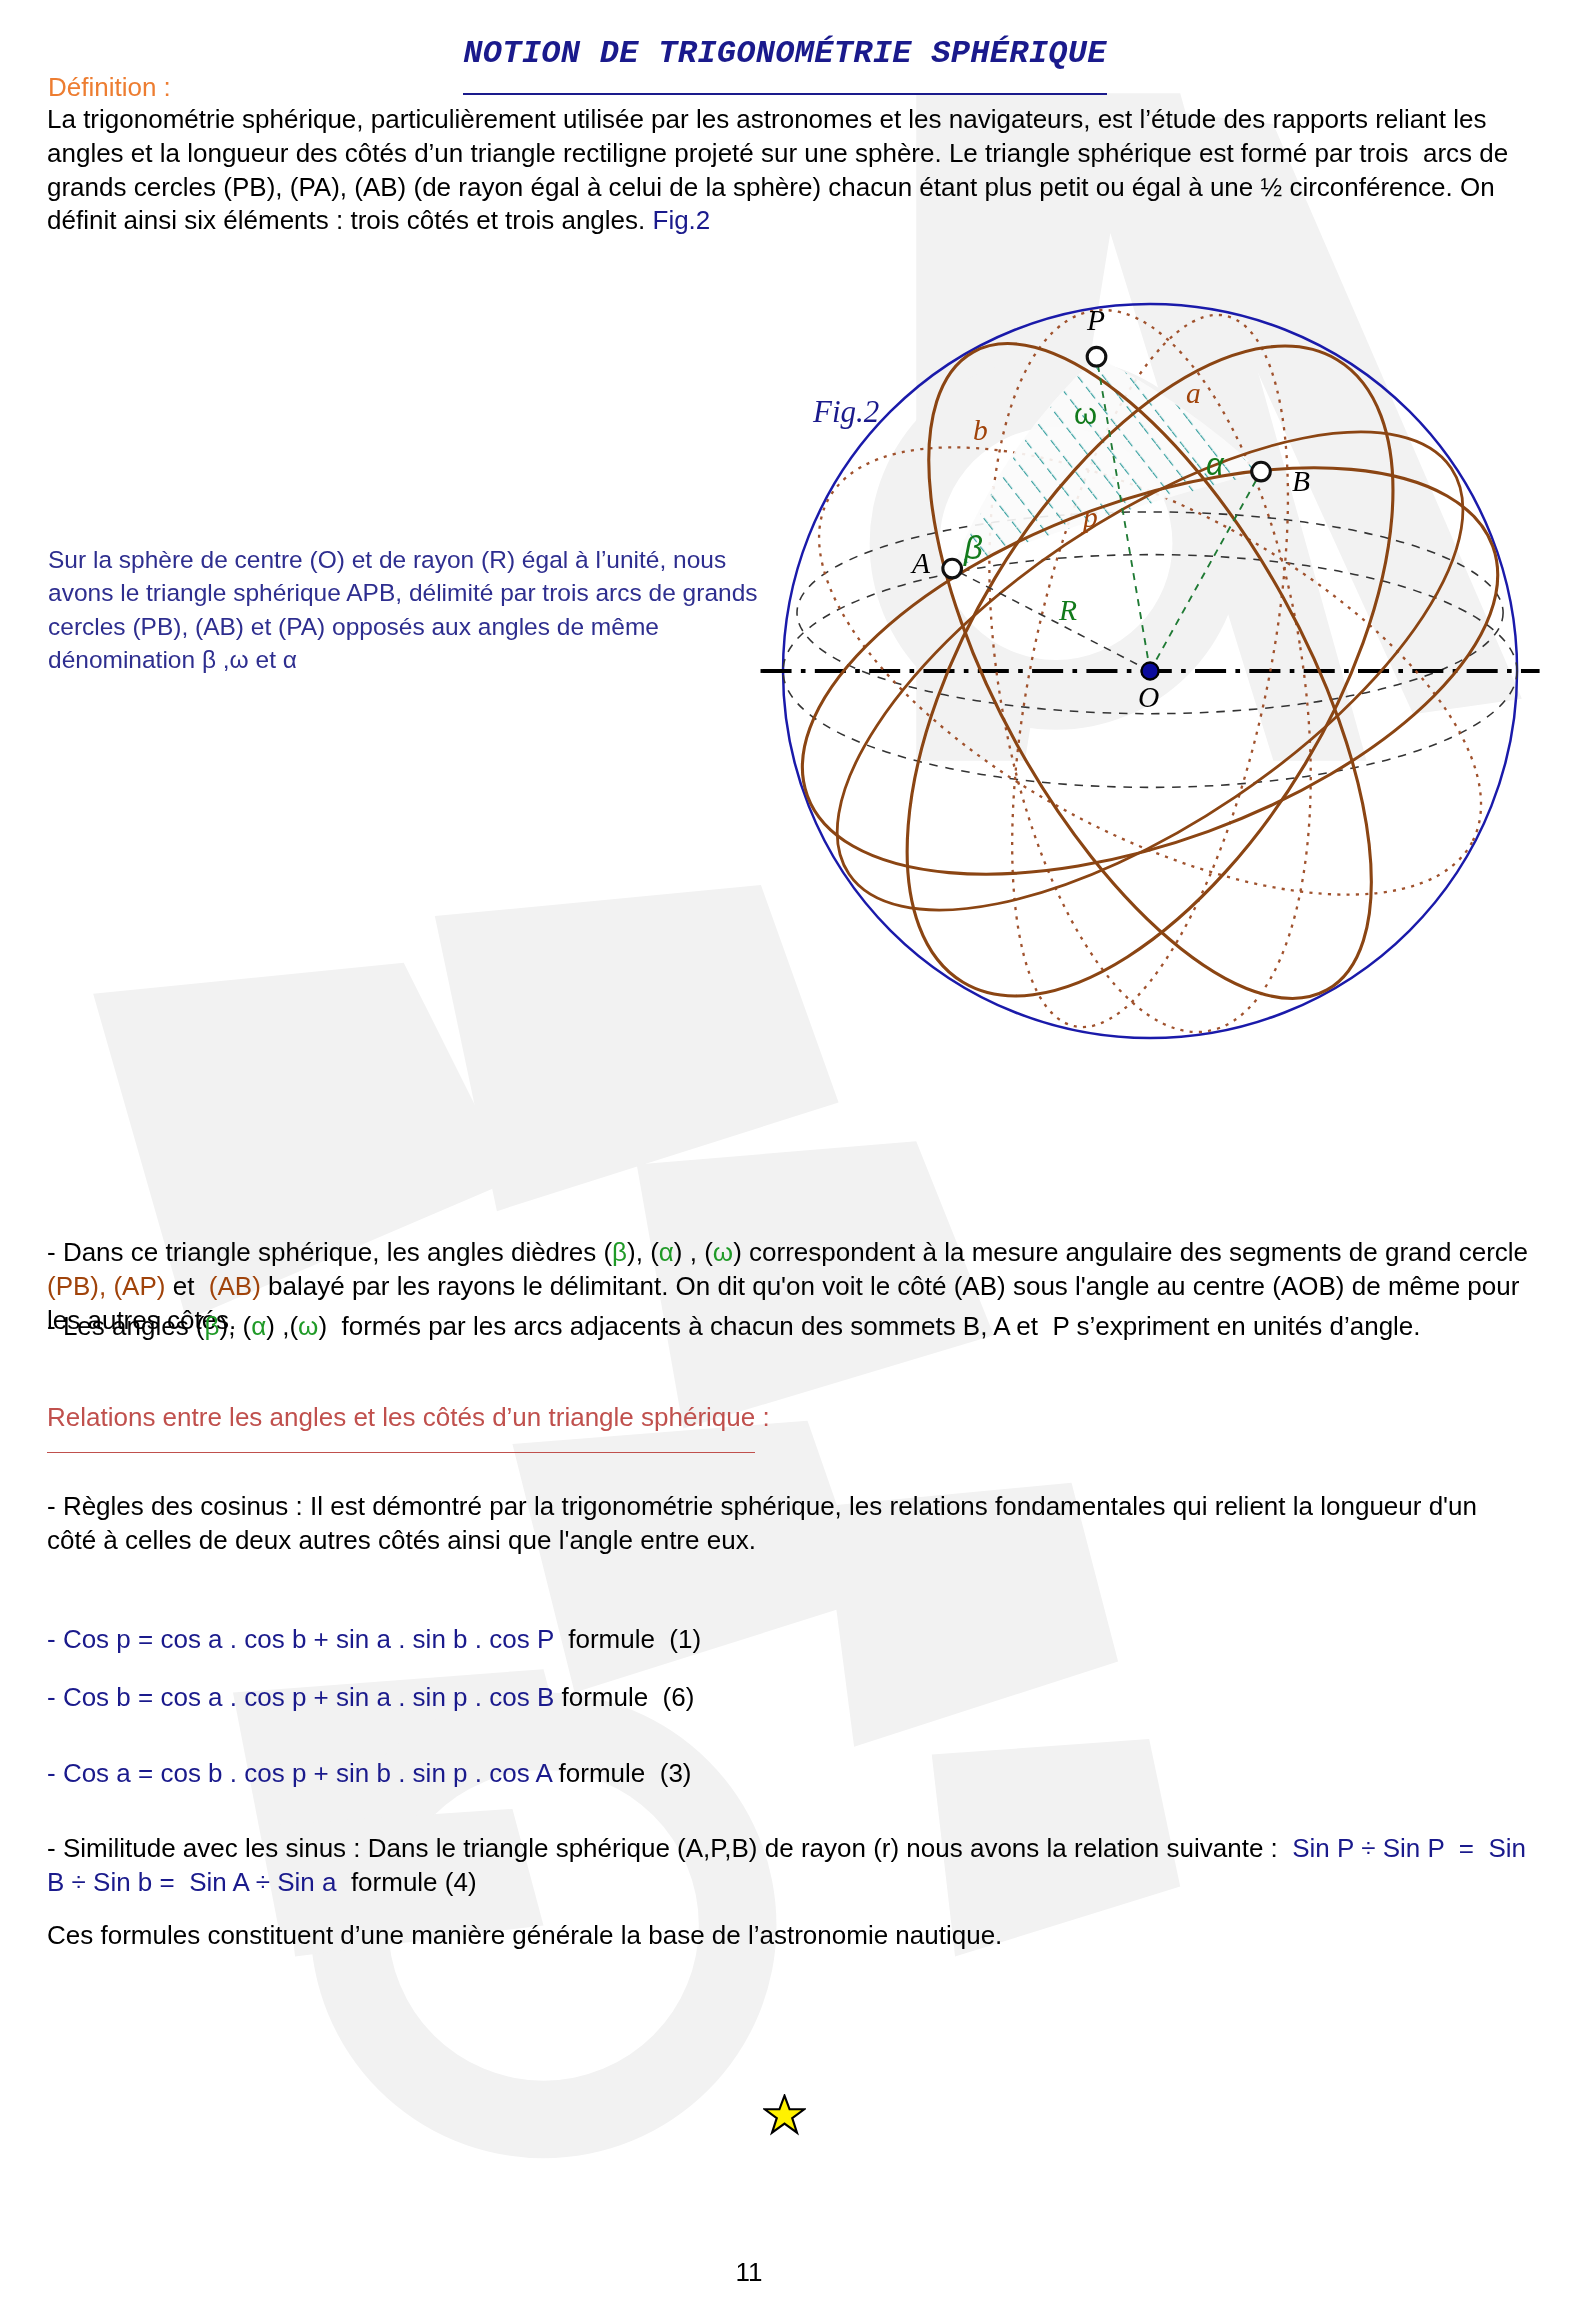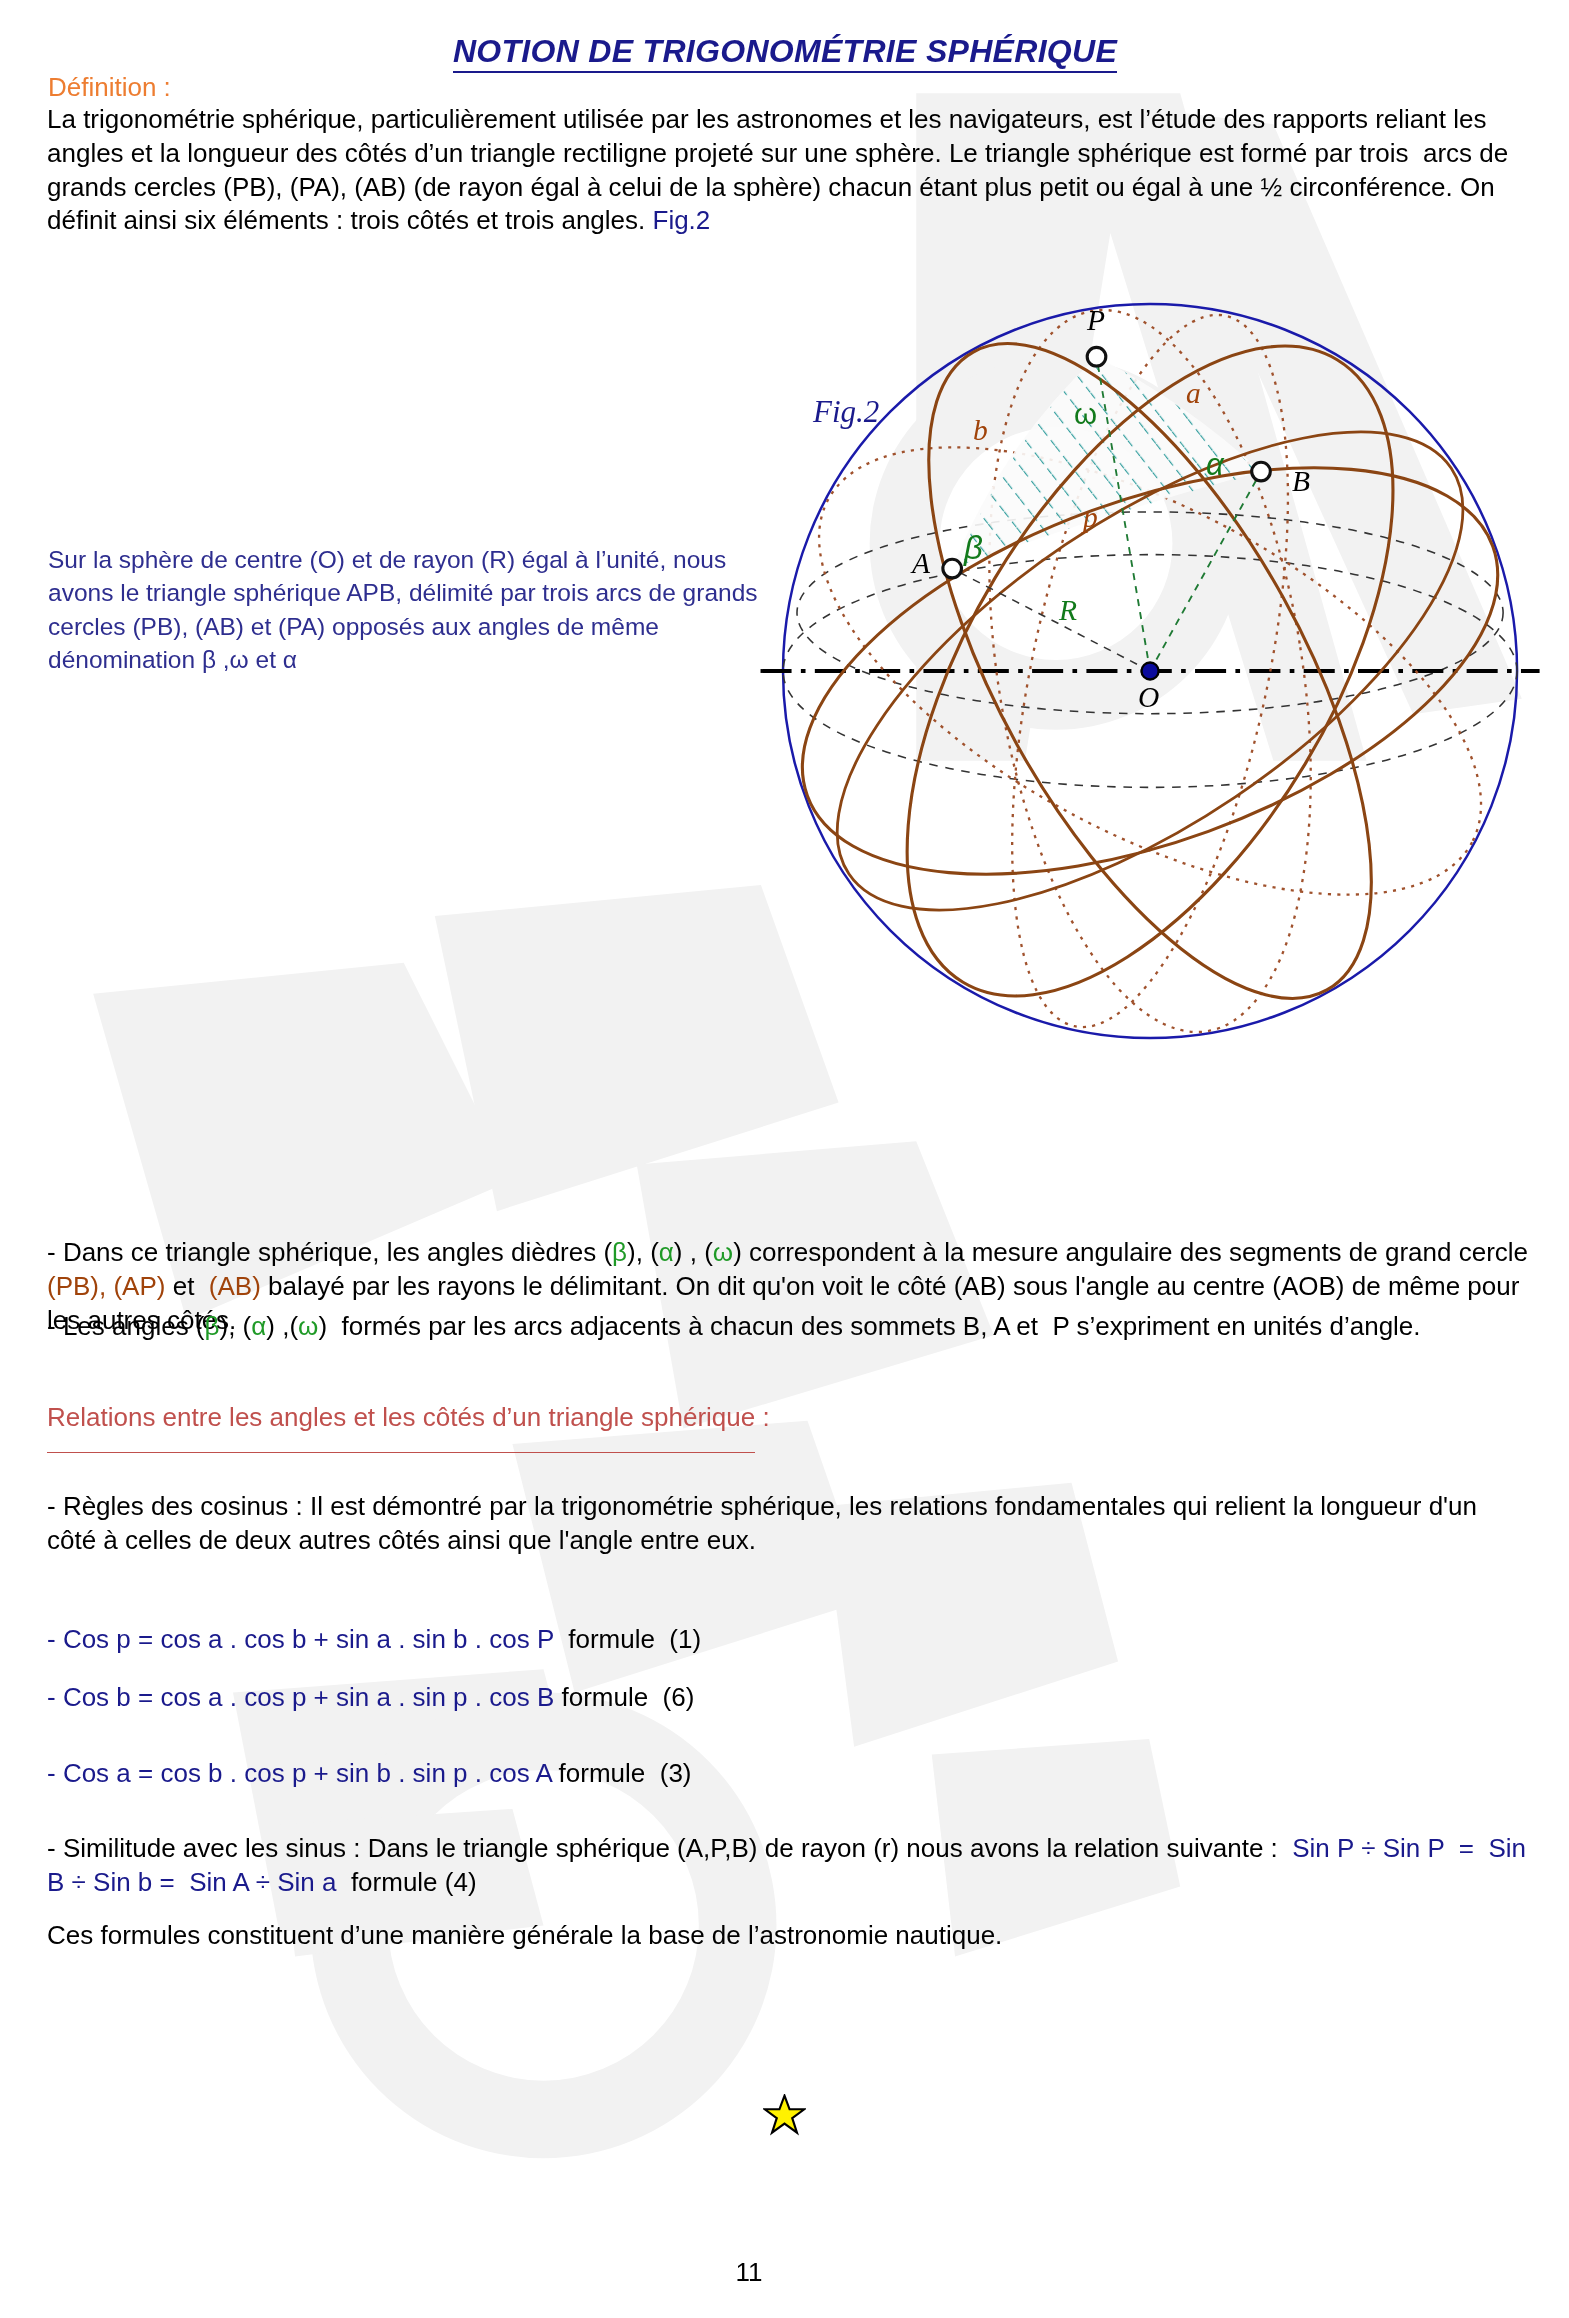--- a/index.html
+++ b/index.html
@@ -41,21 +41,22 @@
     width: 1570px;
     text-align: center;
     font-size: 32px;
     font-style: italic;
     font-weight: bold;
     color: #1a1a8c;
     letter-spacing: 0.3px;
   }
   #doc-title span.u {
     border-bottom: 2.3px solid #1a1a8c;
-    padding-bottom: 2px;
+    padding-bottom: 21px;
+    font-family: Liberation Mono, monospace;
   }
 
   #def-label {
     left: 48px; top: 70px;
     font-size: 26px;
     color: #ED7D31;
   }
 
   #intro-para {
     left: 47px; top: 103px;

